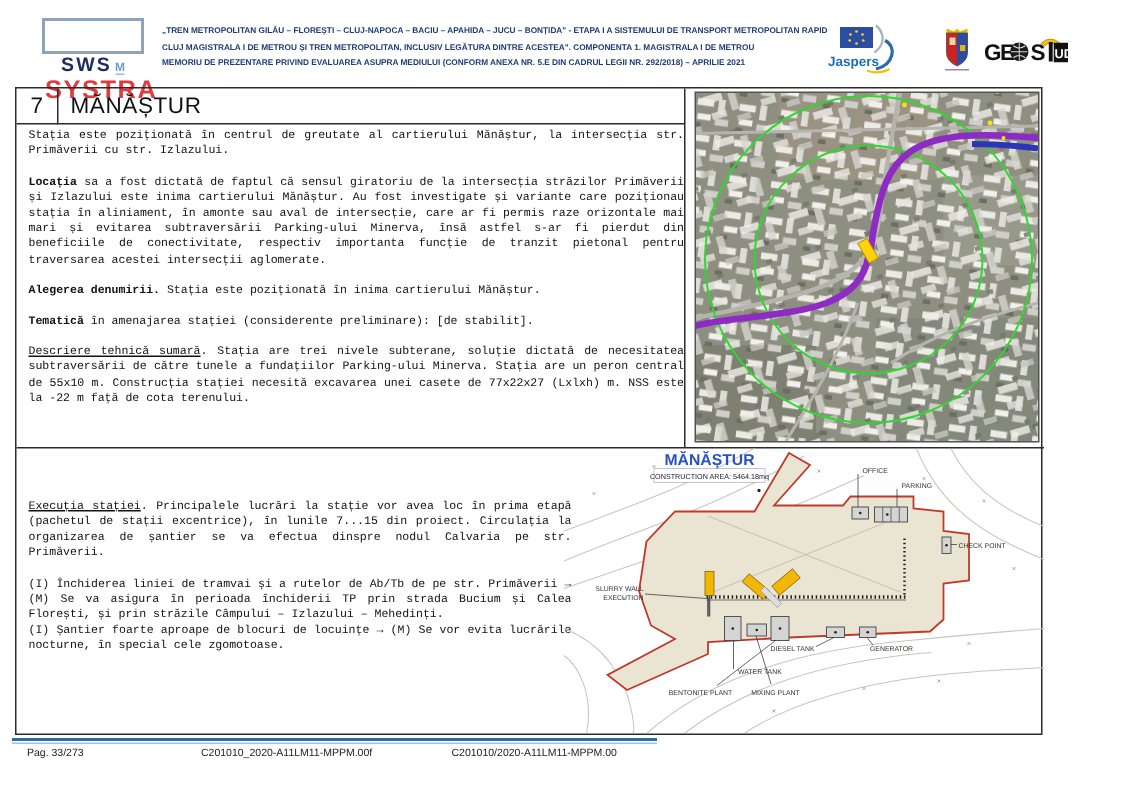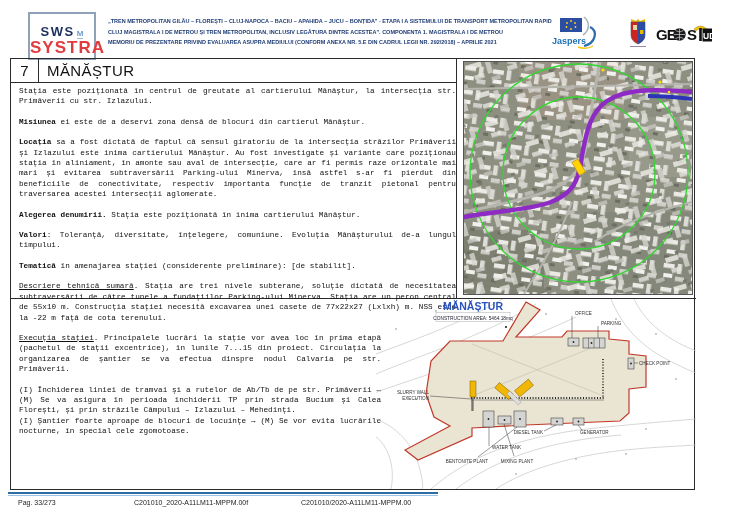--- a/index.html
+++ b/index.html
@@ -1,21 +1,21 @@
 <!DOCTYPE html>
 <html><head>
 <meta charset="utf-8">
 <style>
   html,body{margin:0;padding:0;background:#fff;width:750px;height:530px;overflow:hidden;
     font-family:"Liberation Sans",sans-serif;-webkit-font-smoothing:antialiased;}
   .abs{position:absolute;}
 
   
-  #sws-logo{left:28px;top:12px;width:68px;height:48px;border:2px solid #8fa3b8;background:#fff;
-    text-align:center;box-sizing:border-box;padding-top:8px;}
+  #sws-logo{left:28px;top:12px;width:68px;height:22px;border:2px solid #8fa3b8;background:#fff;
+    text-align:center;box-sizing:border-box;padding-top:20px;}
   #sws-top{font-size:13px;font-weight:bold;color:#1b2f5e;letter-spacing:1.5px;line-height:14px;}
   #sws-m{font-size:8px;color:#6f9ccf;font-weight:bold;border-bottom:1px solid #9db9d8;margin-left:2px;}
   #sws-bottom{font-size:17px;font-weight:bold;color:#e23b3f;letter-spacing:1px;line-height:15px;}
   #hdr-lines{left:108px;top:16px;width:440px;}
   #hdr-lines div{font-size:5.5px;font-weight:bold;color:#1e3c74;line-height:1.95;white-space:nowrap;}
 
   
   #page-box{left:10px;top:58px;width:685px;height:432px;border:1.3px solid #2b2b2b;box-sizing:border-box;}
   #cell-num{left:0;top:0;width:28px;height:24px;border-right:1.3px solid #2b2b2b;border-bottom:1.3px solid #2b2b2b;
     box-sizing:border-box;font-size:15px;color:#111;text-align:center;line-height:23px;}
@@ -94,24 +94,22 @@
 
 <div class="abs" id="page-box">
 
   <div class="abs" id="cell-num">7</div>
   <div class="abs" id="cell-title">MĂNĂȘTUR</div>
   <div class="abs" id="vdiv"></div>
   <div class="abs" id="hdiv"></div>
 
   <div class="abs txt" id="text-block1">
     <p><span>Stația este poziționată în centrul de greutate al cartierului Mănăștur, la intersecția str. Primăverii cu str. Izlazului.</span></p>
-    <p><span class="b">Misiunea</span><span> ei este de a deservi zona densă de blocuri din cartierul Mănăștur.</span></p>
     <p><span class="b">Locația</span><span> sa a fost dictată de faptul că sensul giratoriu de la intersecția străzilor Primăverii și Izlazului este inima cartierului Mănăștur. Au fost investigate și variante care poziționau stația în aliniament, în amonte sau aval de intersecție, care ar fi permis raze orizontale mai mari și evitarea subtraversării Parking-ului Minerva, însă astfel s-ar fi pierdut din beneficiile de conectivitate, respectiv importanta funcție de tranzit pietonal pentru traversarea acestei intersecții aglomerate.</span></p>
     <p><span class="b">Alegerea denumirii.</span><span> Stația este poziționată în inima cartierului Mănăștur.</span></p>
-    <p><span class="b">Valori</span><span>: Toleranță, diversitate, înțelegere, comuniune. Evoluția Mănășturului de-a lungul timpului.</span></p>
     <p><span class="b">Tematică</span><span> în amenajarea stației (considerente preliminare): [de stabilit].</span></p>
     <p><span class="u">Descriere tehnică sumară</span><span>. Stația are trei nivele subterane, soluție dictată de necesitatea subtraversării de către tunele a fundațiilor Parking-ului Minerva. Stația are un peron central de 55x10 m. Construcția stației necesită excavarea unei casete de 77x22x27 (Lxlxh) m. NSS este la -22 m față de cota terenului.</span></p>
   </div>
 
   <div class="abs txt" id="text-block2">
     <p><span class="u">Execuția stației</span><span>. Principalele lucrări la stație vor avea loc în prima etapă (pachetul de stații excentrice), în lunile 7...15 din proiect. Circulația la organizarea de șantier se va efectua dinspre nodul Calvaria pe str. Primăverii.</span></p>
     <p>
       <span class="blk">(I) Închiderea liniei de tramvai și a rutelor de Ab/Tb de pe str. Primăverii → (M) Se va asigura în perioada închiderii TP prin strada Bucium și Calea Florești, și prin străzile Câmpului – Izlazului – Mehedinți.</span>
       <span class="blk">(I) Șantier foarte aproape de blocuri de locuințe → (M) Se vor evita lucrările nocturne, în special cele zgomotoase.</span>
     </p>

